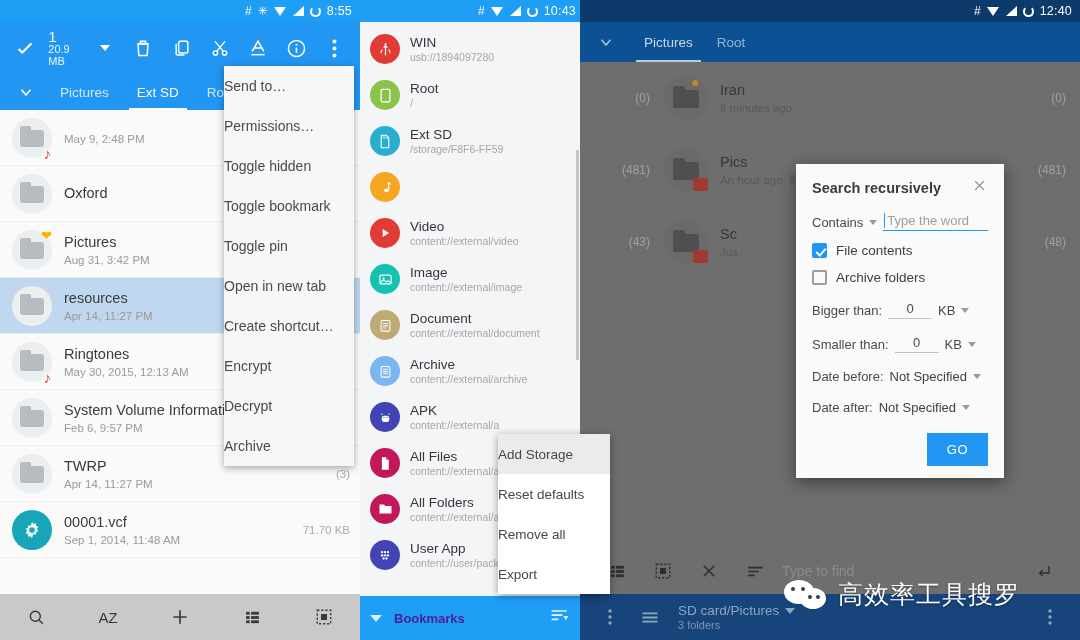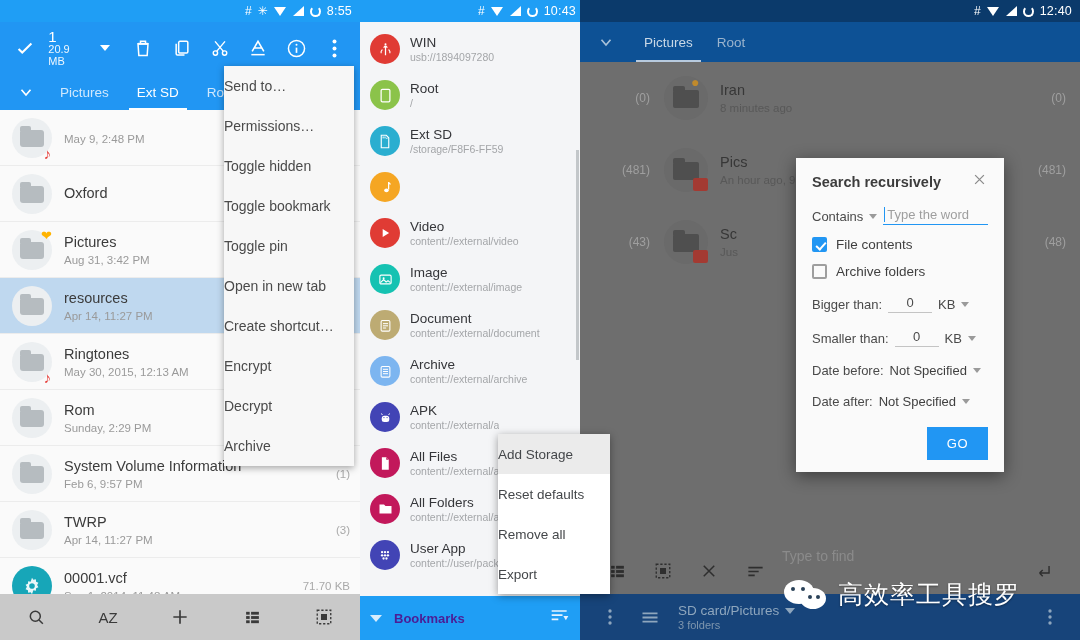--- a/index.html
+++ b/index.html
@@ -118,33 +118,33 @@
   .rfolder{ position:absolute; left:9px; top:14px; width:26px;height:18px; background:#4f4f4f; border-radius:2px; }
   .rfolder:before{ content:""; position:absolute; left:0; top:-4px; width:12px;height:5px; background:#4f4f4f; border-radius:2px 2px 0 0; }
   .rbadge{ position:absolute; width:15px;height:13px; right:0; bottom:1px; background:#a33a32;
     border-radius:2px; }
   .rbadge.pin{ background:transparent; right:2px; top:0px; bottom:auto; color:#c08a2c; font-size:14px; line-height:12px; }
   .rname{ font-size:14.5px; color:#373737; line-height:1.2; }
   .rdate{ font-size:11.5px; color:#585858; margin-top:3px; }
   .rtail{ flex:1; text-align:right; font-size:12px; color:#9f9f9f; }
 
   .r-toolbar2{ position:absolute; left:0; right:0; bottom:46px; height:46px; background:#6e6e6e;
-    display:flex; padding:0 14px; }
+    display:flex; align-items:center; padding:0 14px; }
   .r-toolbar2 .tb2{ width:46px;height:46px; display:flex;align-items:center;justify-content:center;
     color:#2e2e2e; font-size:17px; }
   .findbox{ flex:1; color:#8b8b8b; font-size:14px; padding-left:4px; }
   .r-bottombar{ position:absolute; left:0;right:0;bottom:0;height:46px;background:#17447a;
     display:flex; align-items:center; padding:0 10px; color:#9fb6cd; }
   .r-bottombar .tb3{ width:40px;height:46px;display:flex;align-items:center;justify-content:center; font-size:16px; }
   .pathblk{ flex:1; padding-left:8px; }
   .pathline{ font-size:13.5px; color:#8ea6bd; }
   .pathsub{ font-size:11px; color:#7e96ae; margin-top:1px; }
 
   
-  .dlg{ position:absolute; left:796px; top:158px; width:208px; background:#fafafa;
+  .dlg{ position:absolute; left:796px; top:164px; width:208px; background:#fafafa;
     box-shadow:0 4px 16px rgba(0,0,0,.45); z-index:50; padding:14px 16px 12px 16px; }
   .dlg-head{ display:flex; align-items:center; justify-content:space-between; }
   .dlg-title{ font-size:14.5px; font-weight:bold; color:#3c3c3c; }
   .dlg-close{ font-size:16px; color:#8b8b8b; width:18px; text-align:center; }
   .dlg-row{ display:flex; align-items:center; margin-top:16px; gap:6px; }
   .lbl{ font-size:13px; color:#4a4a4a; white-space:nowrap; }
   .tinycaret{ width:0;height:0;border-left:4.5px solid transparent;border-right:4.5px solid transparent;
     border-top:5px solid #9a9a9a; }
   .field{ border-bottom:1.6px solid #2196f3; flex:1; font-size:13px; color:#9e9e9e;
     padding:0 2px 2px 4px; position:relative; }
@@ -302,30 +302,20 @@
             <div class="fname">Ringtones</div>
             <div class="fdate">May 30, 2015, 12:13 AM</div>
           </div>
           <div class="fmeta"></div>
         </div>
         <div class="frow">
           <div class="fico">
             <span class="folder"></span>
           </div>
           <div class="ftext">
-            <div class="fname">Rom</div>
-            <div class="fdate">Sunday, 2:29 PM</div>
-          </div>
-          <div class="fmeta"></div>
-        </div>
-        <div class="frow">
-          <div class="fico">
-            <span class="folder"></span>
-          </div>
-          <div class="ftext">
             <div class="fname">System Volume Information</div>
             <div class="fdate">Feb 6, 9:57 PM</div>
           </div>
           <div class="fmeta">(1)</div>
         </div>
         <div class="frow">
           <div class="fico">
             <span class="folder"></span>
           </div>
           <div class="ftext">

